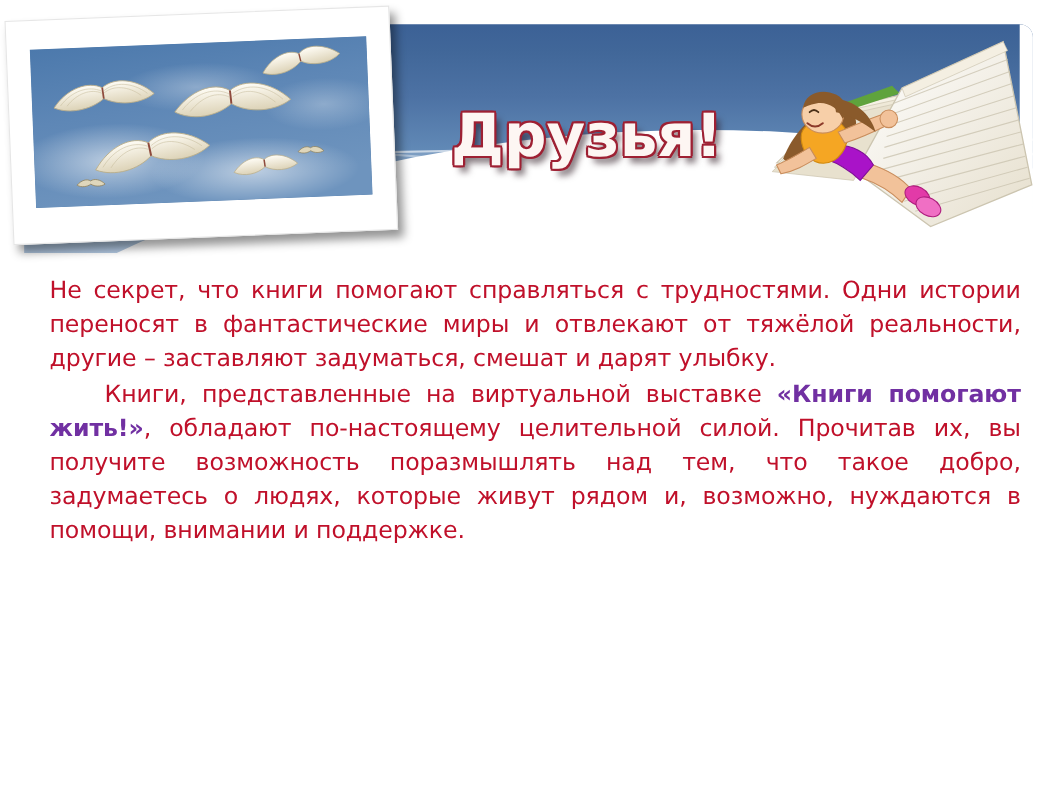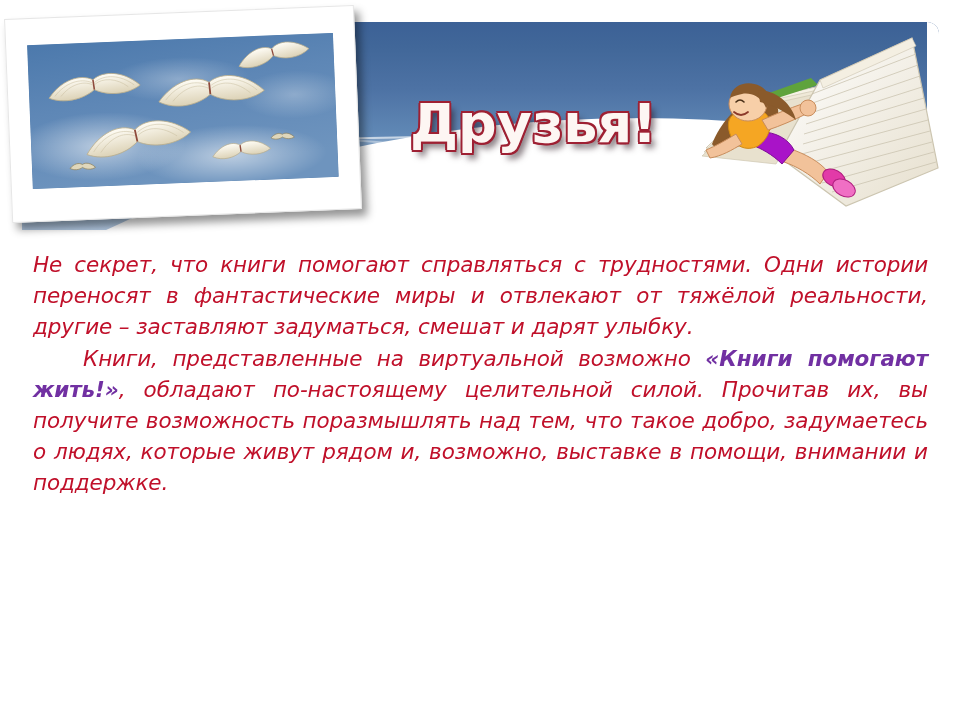--- a/index.html
+++ b/index.html
@@ -129,21 +129,21 @@
     left: 33px; top: 249px;
     width: 895px;
     color: #C0102A;
     font-family: "DejaVu Sans", sans-serif;
     font-size: 21.5px;
     line-height: 31.2px;
     text-align: justify;
     font-weight: 500;
     letter-spacing: -0.1px;
   }
-  .body-text p { margin: 0 0 0 0; font-style: italic; }
+  .body-text p { margin: 0 0 0 12px; }
   .body-text p.indent { text-indent: 50px; }
   .accent-purple { color: #7130A2; font-weight: 600; }
 </style>
 </head>
 <body>
 
 <div id="page">
 
   <div class="header-banner">
     <div class="band-light"></div>
@@ -294,16 +294,16 @@
         </g>
         <g transform="translate(38,120) scale(0.24)" opacity="0.95">
           <path d="M0,20 C16,2 38,-4 52,6 C66,-4 90,2 106,20 C90,30 66,28 52,18 C38,28 16,30 0,20 Z" fill="#E4DABB" stroke="#8E7F58" stroke-width="3"></path>
         </g>
       </svg>
     </div>
   </div>
 
   <div class="body-text">
       <p><span>Не секрет, что книги помогают справляться с трудностями. Одни истории переносят в фантастические миры и отвлекают от тяжёлой реальности, другие – заставляют задуматься, смешат и дарят улыбку.</span></p>
-      <p class="indent"><span>Книги, представленные на виртуальной возможно </span><span class="accent-purple">«Книги помогают жить!»</span><span>, обладают по-настоящему целительной силой. Прочитав их, вы получите возможность поразмышлять над тем, что такое добро, задумаетесь о людях, которые живут рядом и, возможно, выставке в помощи, внимании и поддержке.</span></p>
+      <p class="indent"><span>Книги, представленные на виртуальной выставке </span><span class="accent-purple">«Книги помогают жить!»</span><span>, обладают по-настоящему целительной силой. Прочитав их, вы получите возможность поразмышлять над тем, что такое добро, задумаетесь о людях, которые живут рядом и, возможно, нуждаются в помощи, внимании и поддержке.</span></p>
     </div>
 
 </div>
 
 </body></html>

